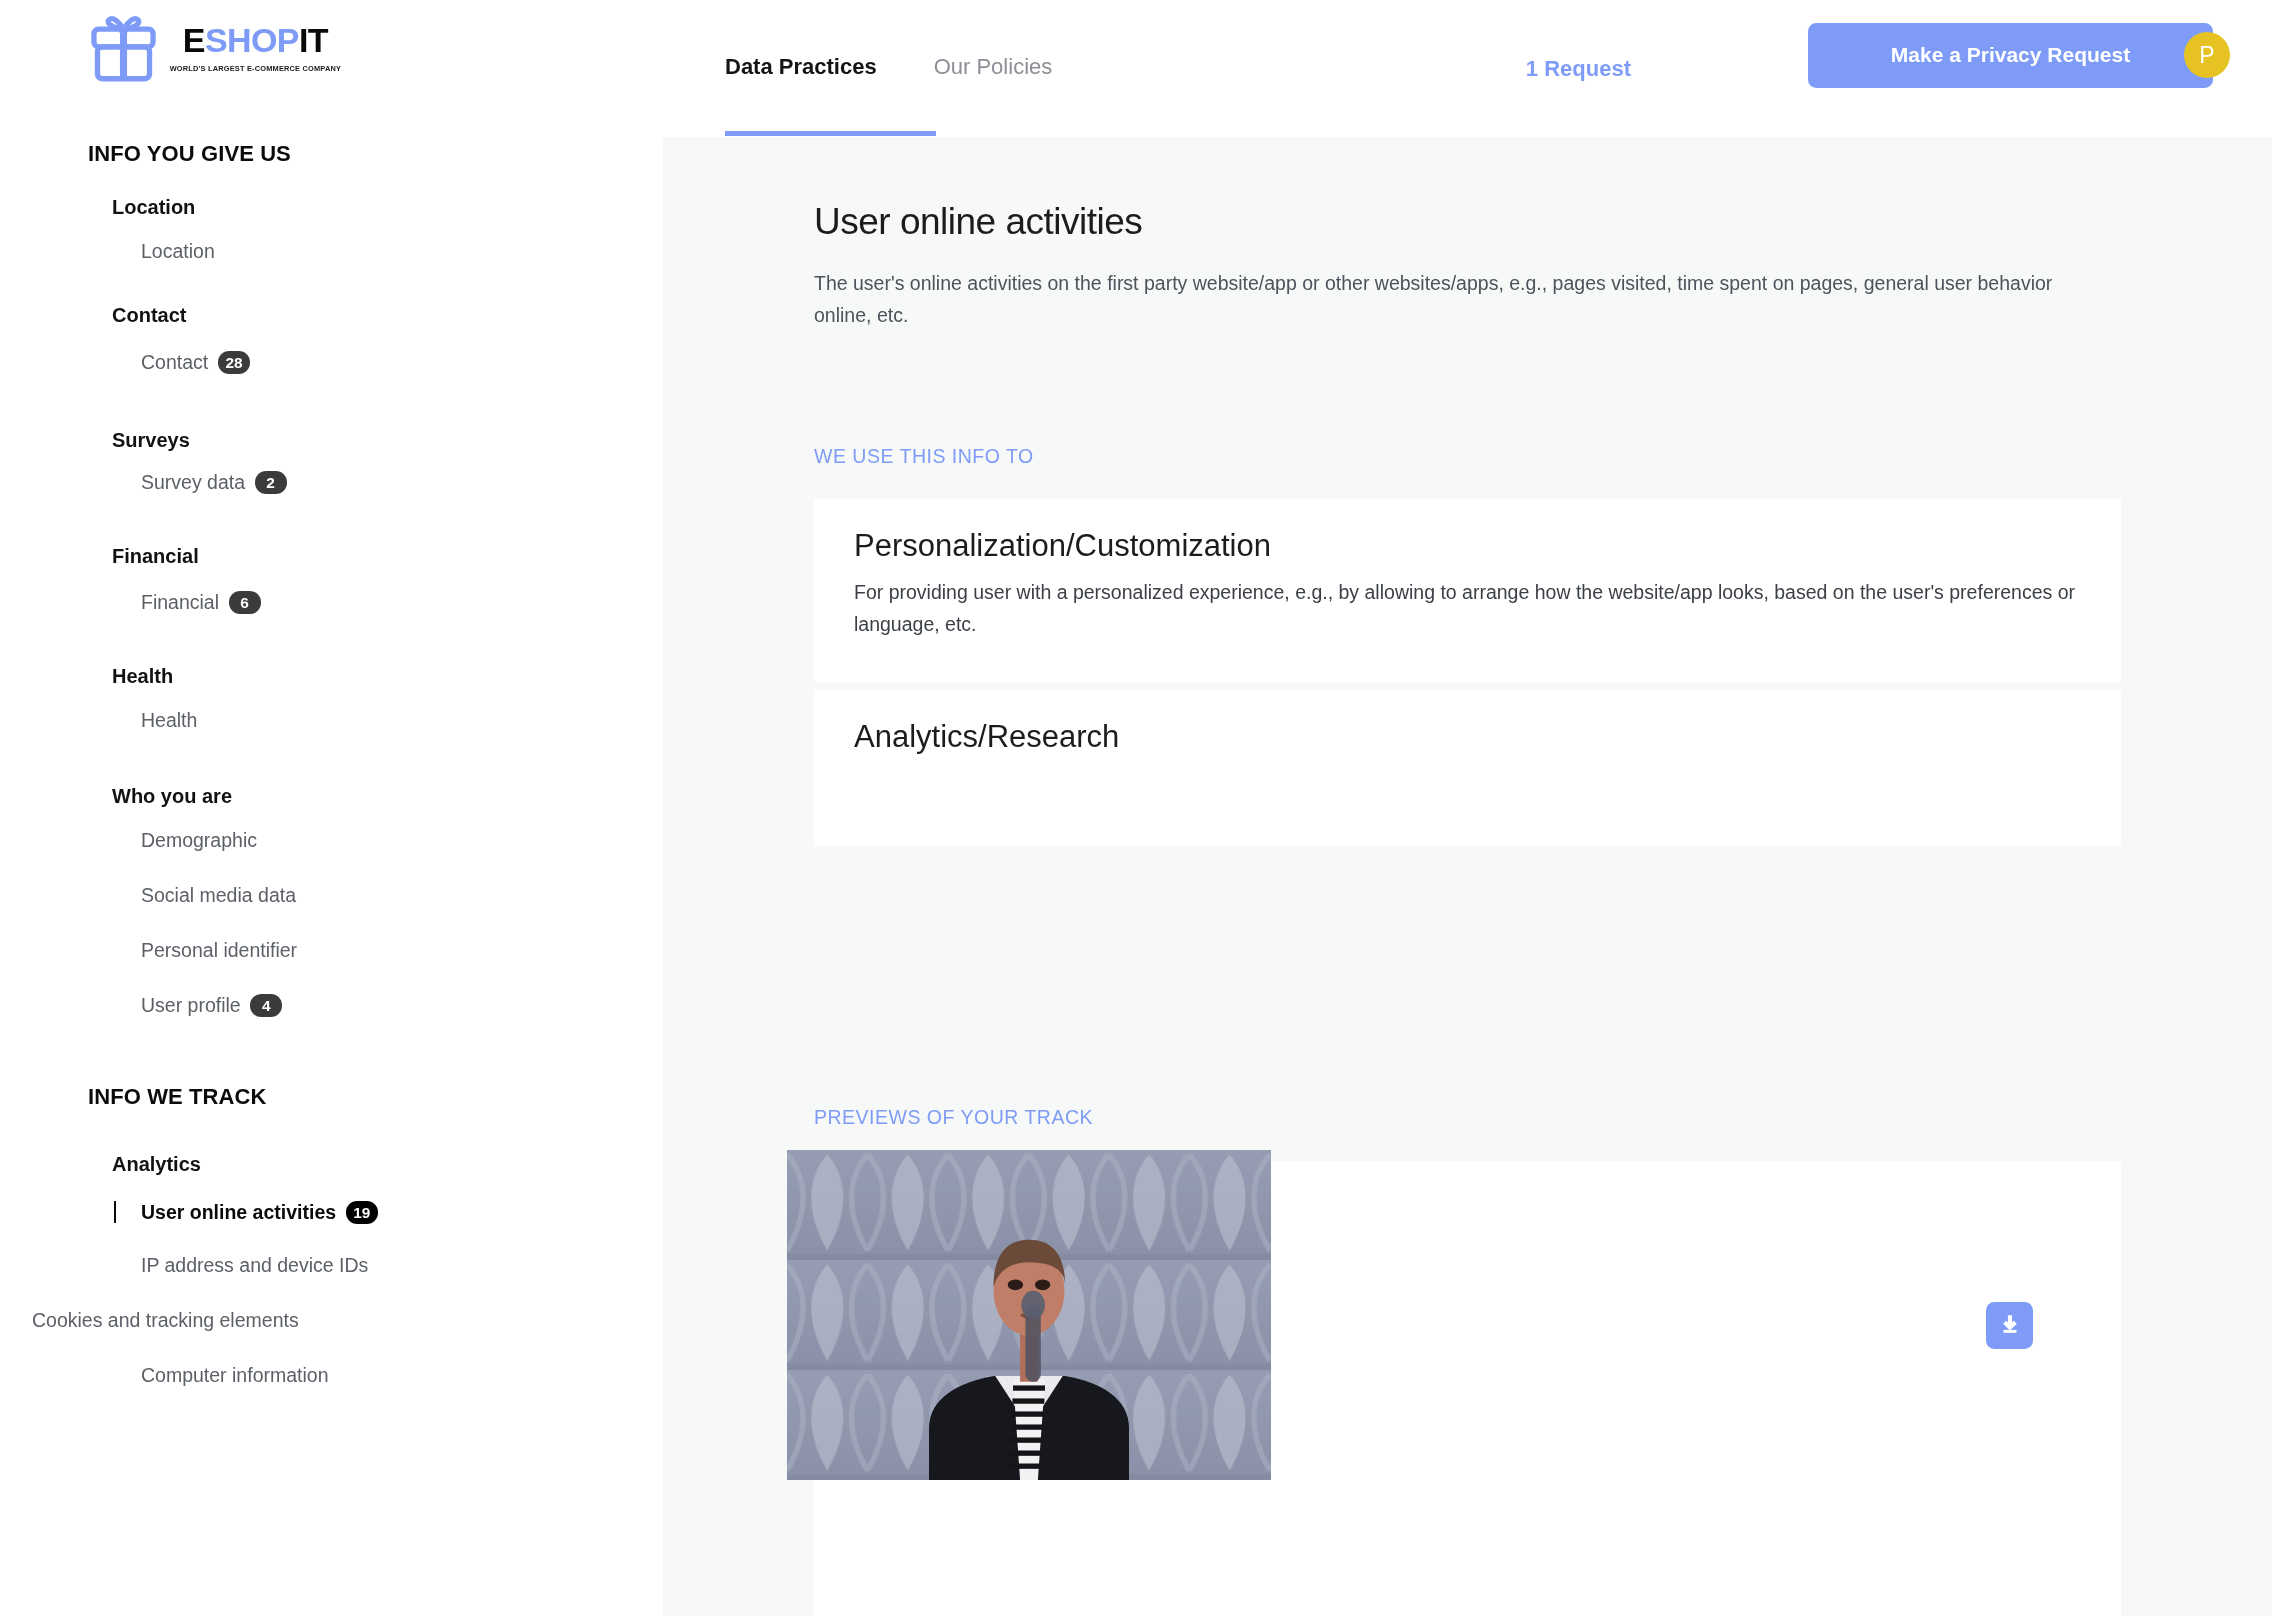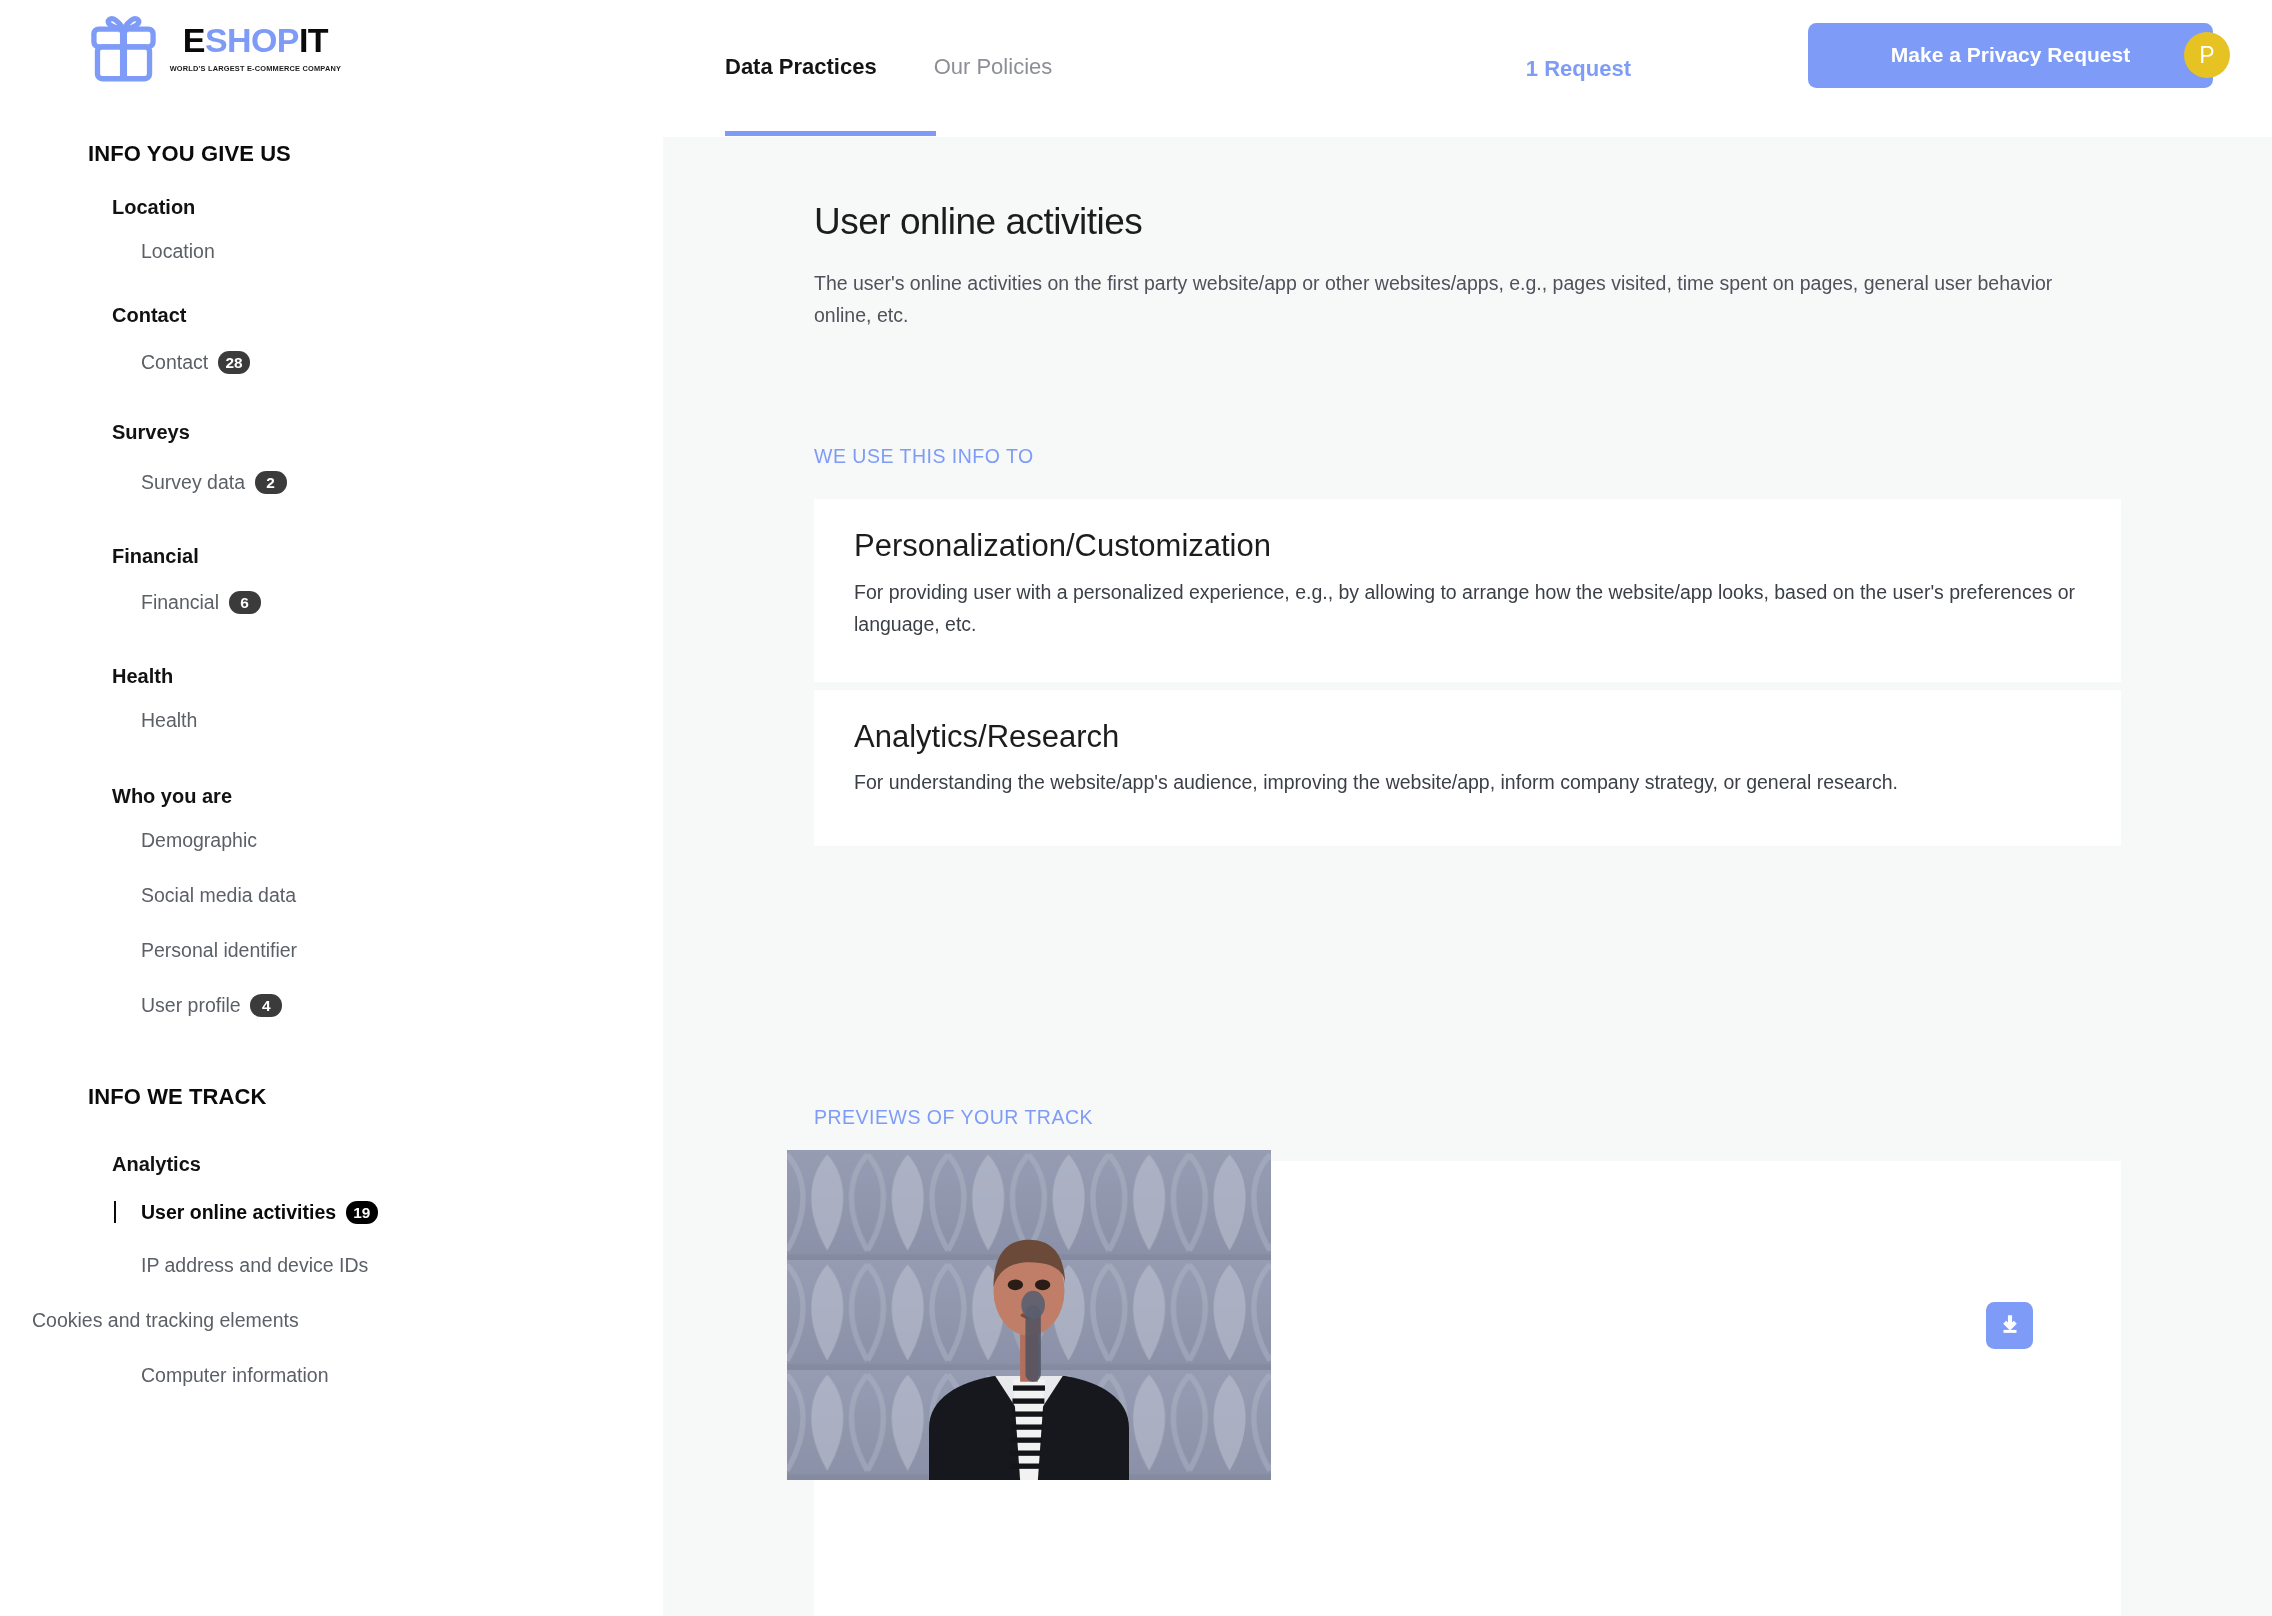--- a/index.html
+++ b/index.html
@@ -343,21 +343,21 @@
   <div class="side-item" style="position:absolute;top:105px;">
     <span class="side-item-label">Location</span>
   </div>
 
   <div class="side-cat" style="position:absolute;top:167px;">Contact</div>
   <div class="side-item" style="position:absolute;top:214px;">
     <span class="side-item-label">Contact</span>
     <span class="badge">28</span>
   </div>
 
-  <div class="side-cat" style="position:absolute;top:284px;">Surveys</div>
+  <div class="side-cat" style="position:absolute;top:292px;">Surveys</div>
   <div class="side-item" style="position:absolute;top:334px;">
     <span class="side-item-label">Survey data</span>
     <span class="badge">2</span>
   </div>
 
   <div class="side-cat" style="position:absolute;top:408px;">Financial</div>
   <div class="side-item" style="position:absolute;top:454px;">
     <span class="side-item-label">Financial</span>
     <span class="badge">6</span>
   </div>
@@ -409,21 +409,20 @@
 
   <div class="section-label" style="top:308px;">WE USE THIS INFO TO</div>
 
   <section class="card" style="top:362px;height:183px;">
     <h2 class="card-title" style="position:absolute;left:40px;top:31px;">Personalization/Customization</h2>
     <p class="card-desc" style="position:absolute;left:40px;top:78px;width:1234px;">For providing user with a personalized experience, e.g., by allowing to arrange how the website/app looks, based on the user's preferences or language, etc.</p>
   </section>
 
   <section class="card" style="top:553px;height:156px;">
     <h2 class="card-title" style="position:absolute;left:40px;top:31px;">Analytics/Research</h2>
-    <p class="card-desc-tight" style="position:absolute;left:40px;top:80px;width:1234px;">For understanding the website/app's audience, improving the website/app, inform company strategy, or general research.</p>
   </section>
 
 
   <div class="section-label" style="top:969px;">PREVIEWS OF YOUR TRACK</div>
 
   <section class="card" style="top:1024px;height:456px;">
     <h2 class="card-title" style="position:absolute;left:40px;top:30px;font-size:24px;">Media Files Received</h2>
     <p class="card-desc-tight" style="position:absolute;left:40px;top:73px;">All the media received from you via message</p>
   </section>
 

